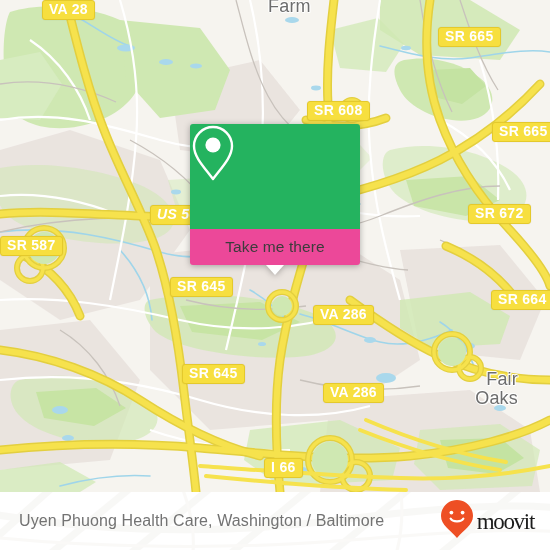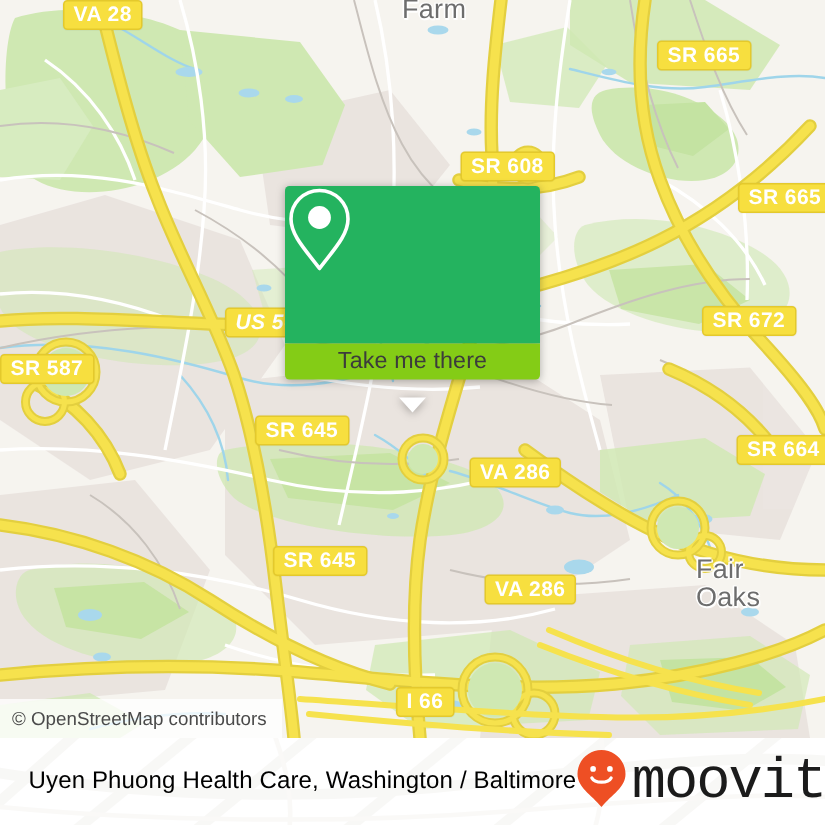--- a/index.html
+++ b/index.html
@@ -51,21 +51,21 @@
     text-shadow:
        1px  0   0 rgba(255,255,255,.9),
       -1px  0   0 rgba(255,255,255,.9),
        0    1px 0 rgba(255,255,255,.9),
        0   -1px 0 rgba(255,255,255,.9),
        1px  1px 0 rgba(255,255,255,.9),
       -1px -1px 0 rgba(255,255,255,.9);
     pointer-events: none;
   }
   .place-label.big   { font-size: 18px; }
-  .place-label.multi { font-size: 18px; line-height: 19px; white-space: normal; text-align: left; }
+  .place-label.multi { font-size: 18px; line-height: 19px; white-space: normal; text-align: right; }
 
   
   .road-shield {
     position: absolute;
     background: #f7df3f;
     border: 1.5px solid #e4c92c;
     border-radius: 3px;
     color: #ffffff;
     font-family: "Liberation Sans", sans-serif;
     font-weight: bold;
@@ -87,22 +87,22 @@
   }
   #callout-top {
     height: 105px;
     background: #24b35f;
     border-radius: 3px 3px 0 0;
     display: flex;
     align-items: center;
     justify-content: center;
   }
   #callout-bottom {
-    height: 24px;
-    background: #84cc16;
+    height: 36px;
+    background: #ec4899;
     border-radius: 0 0 3px 3px;
     display: flex;
     align-items: center;
     justify-content: center;
   }
   #callout-label {
     color: #3c3c3c;
     font-size: 15.5px;
     font-family: "Liberation Sans", sans-serif;
     letter-spacing: .1px;
@@ -158,36 +158,36 @@
     position: relative;
     width: 100%;
     height: 100%;
     display: flex;
     align-items: center;
     justify-content: space-between;
     padding: 0 16px 0 19px;
     box-sizing: border-box;
   }
   #footer-title {
-    color: #000000;
+    color: #737373;
     font-size: 16px;
     font-family: "Liberation Sans", sans-serif;
     letter-spacing: .1px;
     white-space: nowrap;
   }
   #brand {
     display: flex;
     align-items: center;
     gap: 3px;
   }
   #brand-wordmark {
     color: #1b1b1b;
-    font-size: 38px;
+    font-size: 23px;
     line-height: 33px;
-    font-family: Liberation Mono, monospace;
+    font-family: Liberation Serif, serif;
     font-weight: 500;
     letter-spacing: -1.3px;
   }
 </style>
 </head>
 <body>
 
 <div id="app">
 
   <div id="map">
@@ -385,21 +385,20 @@
             <circle cx="23" cy="21" r="7.6" fill="#ffffff"></circle>
           </svg>
         </span>
       </div>
       <div id="callout-bottom">
         <span id="callout-label">Take me there</span>
       </div>
       <div id="callout-tail"></div>
     </div>
 
-    <div id="attribution">© OpenStreetMap contributors</div>
 
   </div>
 
   <div id="footer">
 
     <svg id="footer-watermark" viewBox="0 0 550 58" preserveAspectRatio="none">
       <rect x="0" y="0" width="550" height="58" fill="#ffffff"></rect>
       <g stroke="#f0eeea" fill="none" stroke-width="7">
         <path d="M-20,60 L70,-20"></path>
         <path d="M40,70 L150,-20"></path>

